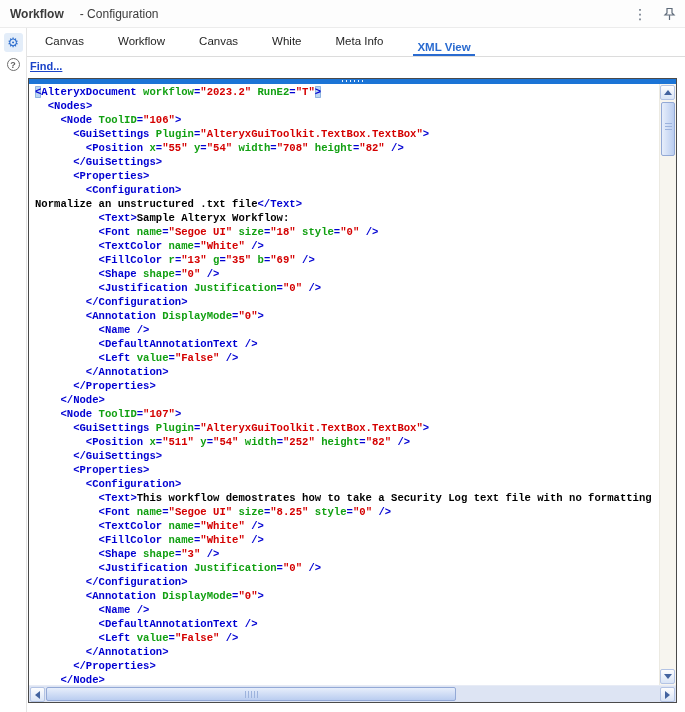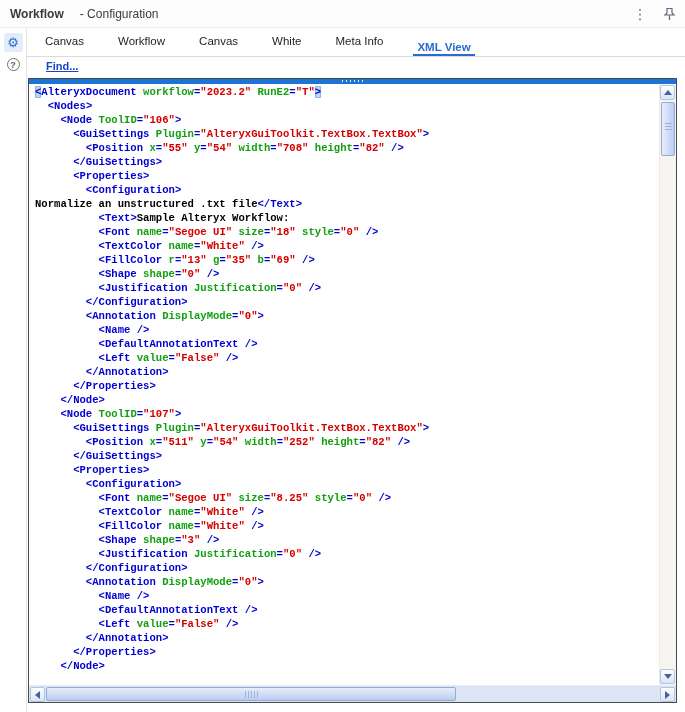--- a/index.html
+++ b/index.html
@@ -43,21 +43,21 @@
     display:flex;align-items:stretch;gap:26px;padding-left:14px;background:#ffffff;
     font-size:11.5px;color:#1f1f1f;
   }
   .tab{
     display:flex;align-items:center;padding:0 4px;box-sizing:border-box;
     border-bottom:2px solid transparent;cursor:default;white-space:nowrap;text-align:center;
   }
   .tab.active{color:var(--active_tab);border-bottom-color:var(--active_tab);font-weight:bold;margin-top:12px;}
   
   .findlink{
-    position:absolute;left:46px;top:60px;font-size:11px;font-weight:bold;
+    position:absolute;left:30px;top:60px;font-size:11px;font-weight:bold;
     color:var(--link);text-decoration:underline;cursor:pointer;
   }
   
   .editor{
     position:absolute;left:28px;top:78px;width:649px;height:625px;
     border:1px solid #4a4a4a;background:#ffffff;box-sizing:border-box;
   }
   .splitter{
     position:absolute;left:0;top:0;right:0;height:5px;background:var(--splitter);
   }
@@ -176,20 +176,21 @@
       <div class="cl">          <span class="tg">&lt;Left</span> <span class="at">value</span><span class="tg">=</span><span class="vl">"False"</span> <span class="tg">/&gt;</span></div>
       <div class="cl">        <span class="tg">&lt;/Annotation</span><span class="tg">&gt;</span></div>
       <div class="cl">      <span class="tg">&lt;/Properties</span><span class="tg">&gt;</span></div>
       <div class="cl">    <span class="tg">&lt;/Node</span><span class="tg">&gt;</span></div>
       <div class="cl">    <span class="tg">&lt;Node</span> <span class="at">ToolID</span><span class="tg">=</span><span class="vl">"107"</span><span class="tg">&gt;</span></div>
       <div class="cl">      <span class="tg">&lt;GuiSettings</span> <span class="at">Plugin</span><span class="tg">=</span><span class="vl">"AlteryxGuiToolkit.TextBox.TextBox"</span><span class="tg">&gt;</span></div>
       <div class="cl">        <span class="tg">&lt;Position</span> <span class="at">x</span><span class="tg">=</span><span class="vl">"511"</span> <span class="at">y</span><span class="tg">=</span><span class="vl">"54"</span> <span class="at">width</span><span class="tg">=</span><span class="vl">"252"</span> <span class="at">height</span><span class="tg">=</span><span class="vl">"82"</span> <span class="tg">/&gt;</span></div>
       <div class="cl">      <span class="tg">&lt;/GuiSettings</span><span class="tg">&gt;</span></div>
       <div class="cl">      <span class="tg">&lt;Properties</span><span class="tg">&gt;</span></div>
       <div class="cl">        <span class="tg">&lt;Configuration</span><span class="tg">&gt;</span></div>
+      <div class="cl">          <span class="tg">&lt;Text</span><span class="tg">&gt;</span>This workflow demostrates how to take a Security Log text file with no formatting</div>
       <div class="cl">          <span class="tg">&lt;Font</span> <span class="at">name</span><span class="tg">=</span><span class="vl">"Segoe UI"</span> <span class="at">size</span><span class="tg">=</span><span class="vl">"8.25"</span> <span class="at">style</span><span class="tg">=</span><span class="vl">"0"</span> <span class="tg">/&gt;</span></div>
       <div class="cl">          <span class="tg">&lt;TextColor</span> <span class="at">name</span><span class="tg">=</span><span class="vl">"White"</span> <span class="tg">/&gt;</span></div>
       <div class="cl">          <span class="tg">&lt;FillColor</span> <span class="at">name</span><span class="tg">=</span><span class="vl">"White"</span> <span class="tg">/&gt;</span></div>
       <div class="cl">          <span class="tg">&lt;Shape</span> <span class="at">shape</span><span class="tg">=</span><span class="vl">"3"</span> <span class="tg">/&gt;</span></div>
       <div class="cl">          <span class="tg">&lt;Justification</span> <span class="at">Justification</span><span class="tg">=</span><span class="vl">"0"</span> <span class="tg">/&gt;</span></div>
       <div class="cl">        <span class="tg">&lt;/Configuration</span><span class="tg">&gt;</span></div>
       <div class="cl">        <span class="tg">&lt;Annotation</span> <span class="at">DisplayMode</span><span class="tg">=</span><span class="vl">"0"</span><span class="tg">&gt;</span></div>
       <div class="cl">          <span class="tg">&lt;Name</span> <span class="tg">/&gt;</span></div>
       <div class="cl">          <span class="tg">&lt;DefaultAnnotationText</span> <span class="tg">/&gt;</span></div>
       <div class="cl">          <span class="tg">&lt;Left</span> <span class="at">value</span><span class="tg">=</span><span class="vl">"False"</span> <span class="tg">/&gt;</span></div>

